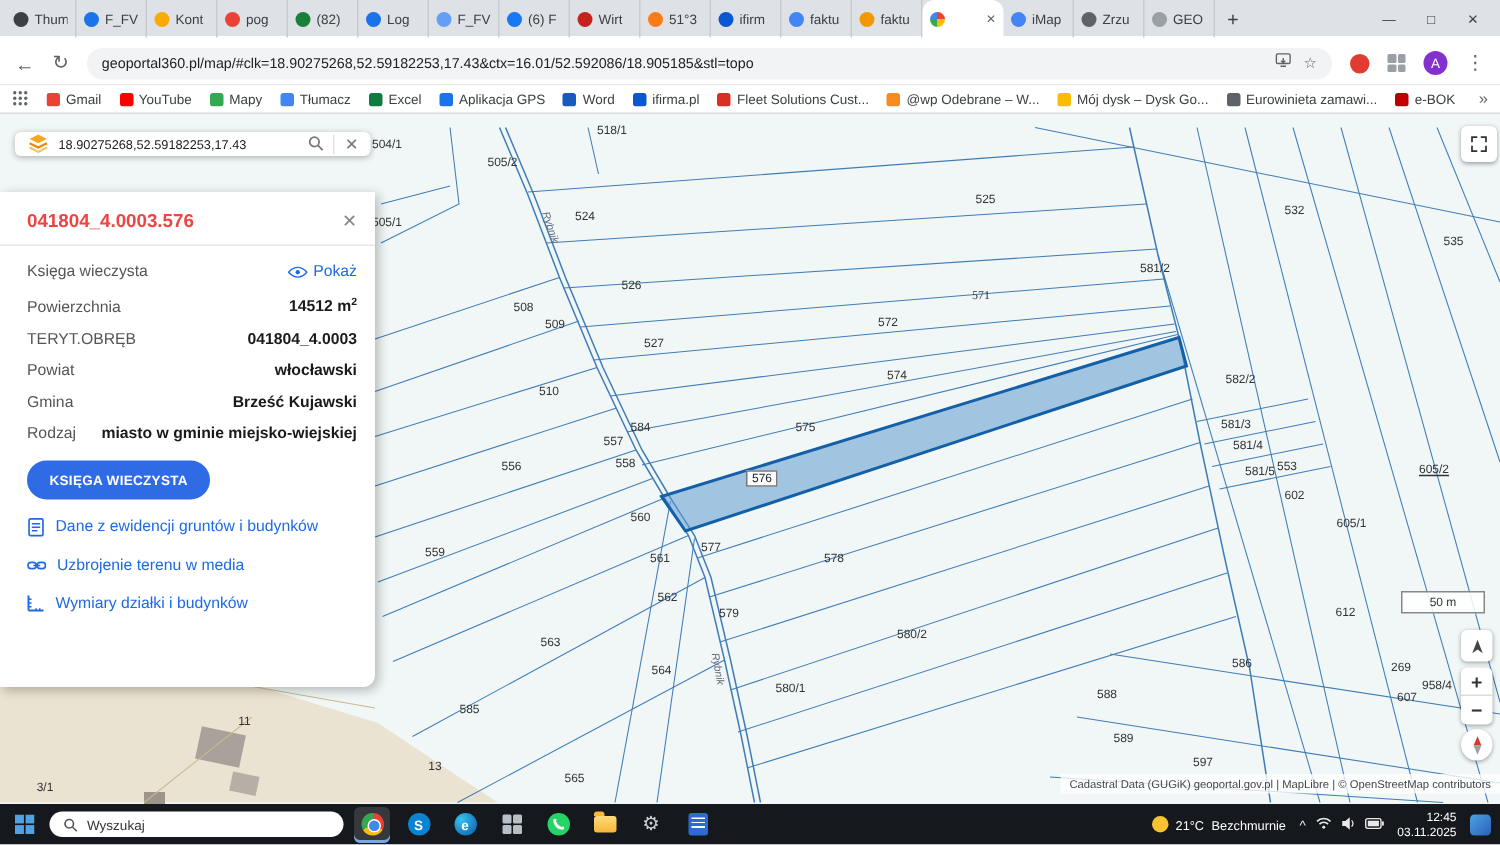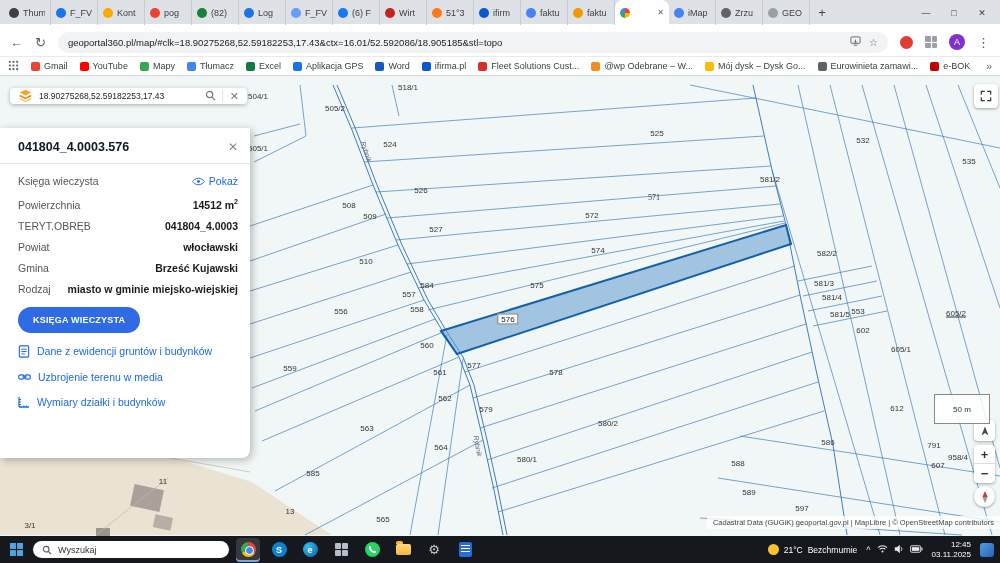--- a/index.html
+++ b/index.html
@@ -37,29 +37,29 @@
 .parcel-label{position:absolute;transform:translate(-50%,-50%);font-size:8px;color:#333;white-space:nowrap}
 .parcel-label.hl{background:rgba(255,255,255,.95);border:1px solid #777;padding:0 3px;color:#222}
 .rot-label{position:absolute;font-size:7px;color:#667;font-style:italic;transform-origin:left center;white-space:nowrap}
 .map-ctl{position:absolute;background:#fff;border-radius:4px;box-shadow:0 1px 3px rgba(0,0,0,.35);display:flex;align-items:center;justify-content:center;color:#333}
 .expand-btn{top:8px;right:2px;width:24px;height:24px}
 .locate-btn{top:344px;right:5px;width:21px;height:21px}
 .zoom-box{top:369px;right:5px;width:21px;height:38px;flex-direction:column;font-size:13px;font-weight:bold}
 .zoom-box span{height:19px;line-height:19px;width:100%;text-align:center}
 .zoom-box span:first-child{border-bottom:1px solid #ddd}
 .compass-btn{top:410px;right:5px;width:21px;height:21px;border-radius:50%}
-.scalebar{position:absolute;left:934px;top:318px;width:56px;height:30px;background:rgba(255,255,255,.85);border:1px solid #888;font-size:8px;color:#333;display:flex;align-items:center;justify-content:center}
+.scalebar{position:absolute;left:934px;top:318px;width:56px;height:15px;background:rgba(255,255,255,.85);border:1px solid #888;font-size:8px;color:#333;display:flex;align-items:center;justify-content:center}
 .attribution{position:absolute;right:0;bottom:7px;background:rgba(255,255,255,.78);font-size:7.5px;color:#444;padding:2px 6px;white-space:nowrap}
 
 .search-bar{position:absolute;top:88px;left:10px;width:237px;height:16px;background:#fff;border-radius:4px;box-shadow:0 1px 4px rgba(0,0,0,.3);display:flex;align-items:center;padding:0 8px;gap:6px;z-index:5}
 .search-input{flex:1;border:none;outline:none;font-size:8.5px;color:#222;font-family:inherit;min-width:0;background:transparent}
 .sb-x{color:#777;font-size:11px;padding-left:7px;border-left:1px solid #e4e4e4}
 .info-panel{position:absolute;top:128px;left:0;width:250px;height:330px;background:#fff;border-radius:0 0 8px 0;box-shadow:2px 2px 8px rgba(0,0,0,.28);padding:12px 12px 0 18px;z-index:4}
 .panel-head{display:flex;justify-content:space-between;align-items:center}
-.panel-title{font-size:12.5px;font-weight:bold;color:#0f172a}
+.panel-title{font-size:12.5px;font-weight:bold;color:#ef4444}
 .panel-close{color:#888;font-size:12px}
 .panel-div{height:1px;background:#e8e8e8;margin:9px -12px 11px -18px}
 .kwrow{display:flex;justify-content:space-between;align-items:center;margin-bottom:11px;font-size:10.5px}
 .kwlink{color:#1d6ae5;display:flex;align-items:center;gap:4px}
 .prow{display:flex;justify-content:space-between;align-items:baseline;margin-bottom:9px;font-size:10.5px;gap:6px}
 .plabel{color:#555;flex:none}
 .pvalue{font-weight:bold;color:#1a1a1a;text-align:right}
 .kw-btn{display:inline-block;background:#2e6be5;color:#fff;font-size:9px;font-weight:bold;padding:8px 15px;border-radius:15px;margin:3px 0 12px;letter-spacing:.2px}
 .plink{display:flex;align-items:center;gap:7px;color:#1d6ae5;font-size:10.5px;margin-bottom:13px}
 .plink-ic{display:flex;flex:none}
@@ -363,21 +363,21 @@
       <span class="parcel-label" style="left: 824px; top: 207px;">581/3</span>
       <span class="parcel-label" style="left: 832px; top: 221px;">581/4</span>
       <span class="parcel-label" style="left: 840px; top: 238px;">581/5</span>
       <span class="parcel-label" style="left: 858px; top: 235px;">553</span>
       <span class="parcel-label" style="left: 863px; top: 254px;">602</span>
       <span class="parcel-label" style="left: 956px; top: 237px; text-decoration: underline;">605/2</span>
       <span class="parcel-label" style="left: 901px; top: 273px;">605/1</span>
       <span class="parcel-label" style="left: 897px; top: 332px;">612</span>
       <span class="parcel-label" style="left: 958px; top: 381px;">958/4</span>
       <span class="parcel-label" style="left: 828px; top: 366px;">586</span>
-      <span class="parcel-label" style="left: 934px; top: 369px;">791</span>
+      <span class="parcel-label" style="left: 934px; top: 369px;">269</span>
       <span class="parcel-label" style="left: 938px; top: 389px;">607</span>
       <span class="parcel-label" style="left: 738px; top: 387px;">588</span>
       <span class="parcel-label" style="left: 749px; top: 416px;">589</span>
       <span class="parcel-label" style="left: 792px; top: 432px; padding-left: 20px;">597</span>
       <span class="parcel-label" style="left: 608px; top: 347px;">580/2</span>
       <span class="parcel-label" style="left: 527px; top: 383px;">580/1</span>
       <span class="parcel-label" style="left: 313px; top: 397px;">585</span>
       <span class="parcel-label" style="left: 163px; top: 405px;">11</span>
       <span class="parcel-label" style="left: 290px; top: 435px;">13</span>
       <span class="parcel-label" style="left: 30px; top: 449px;">3/1</span>

